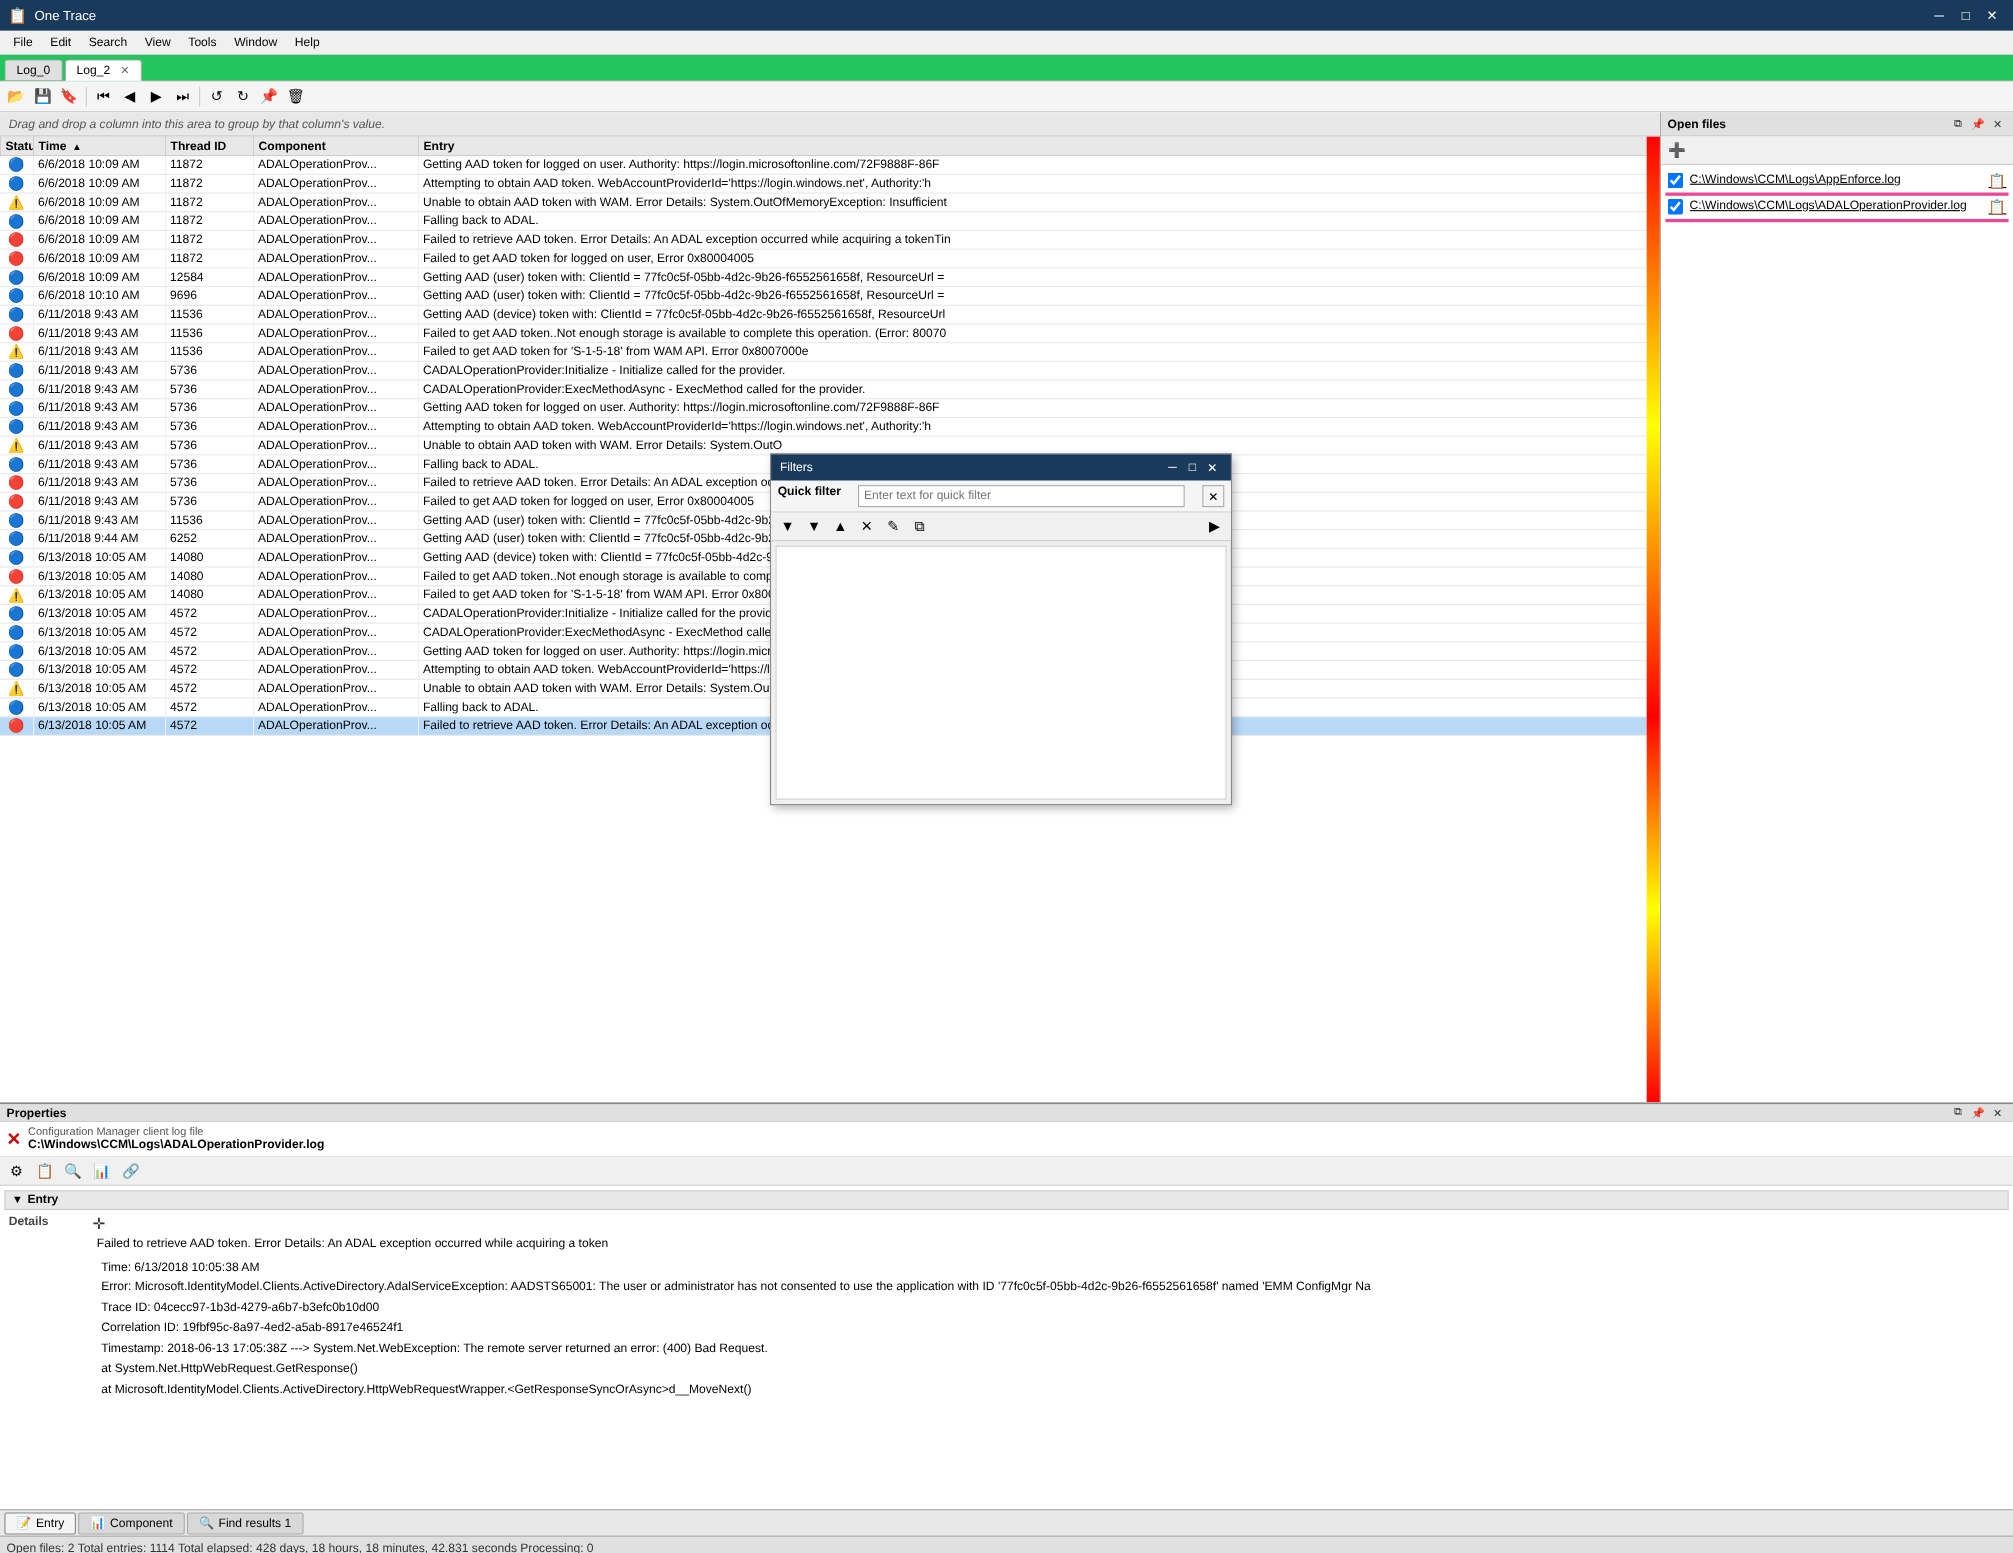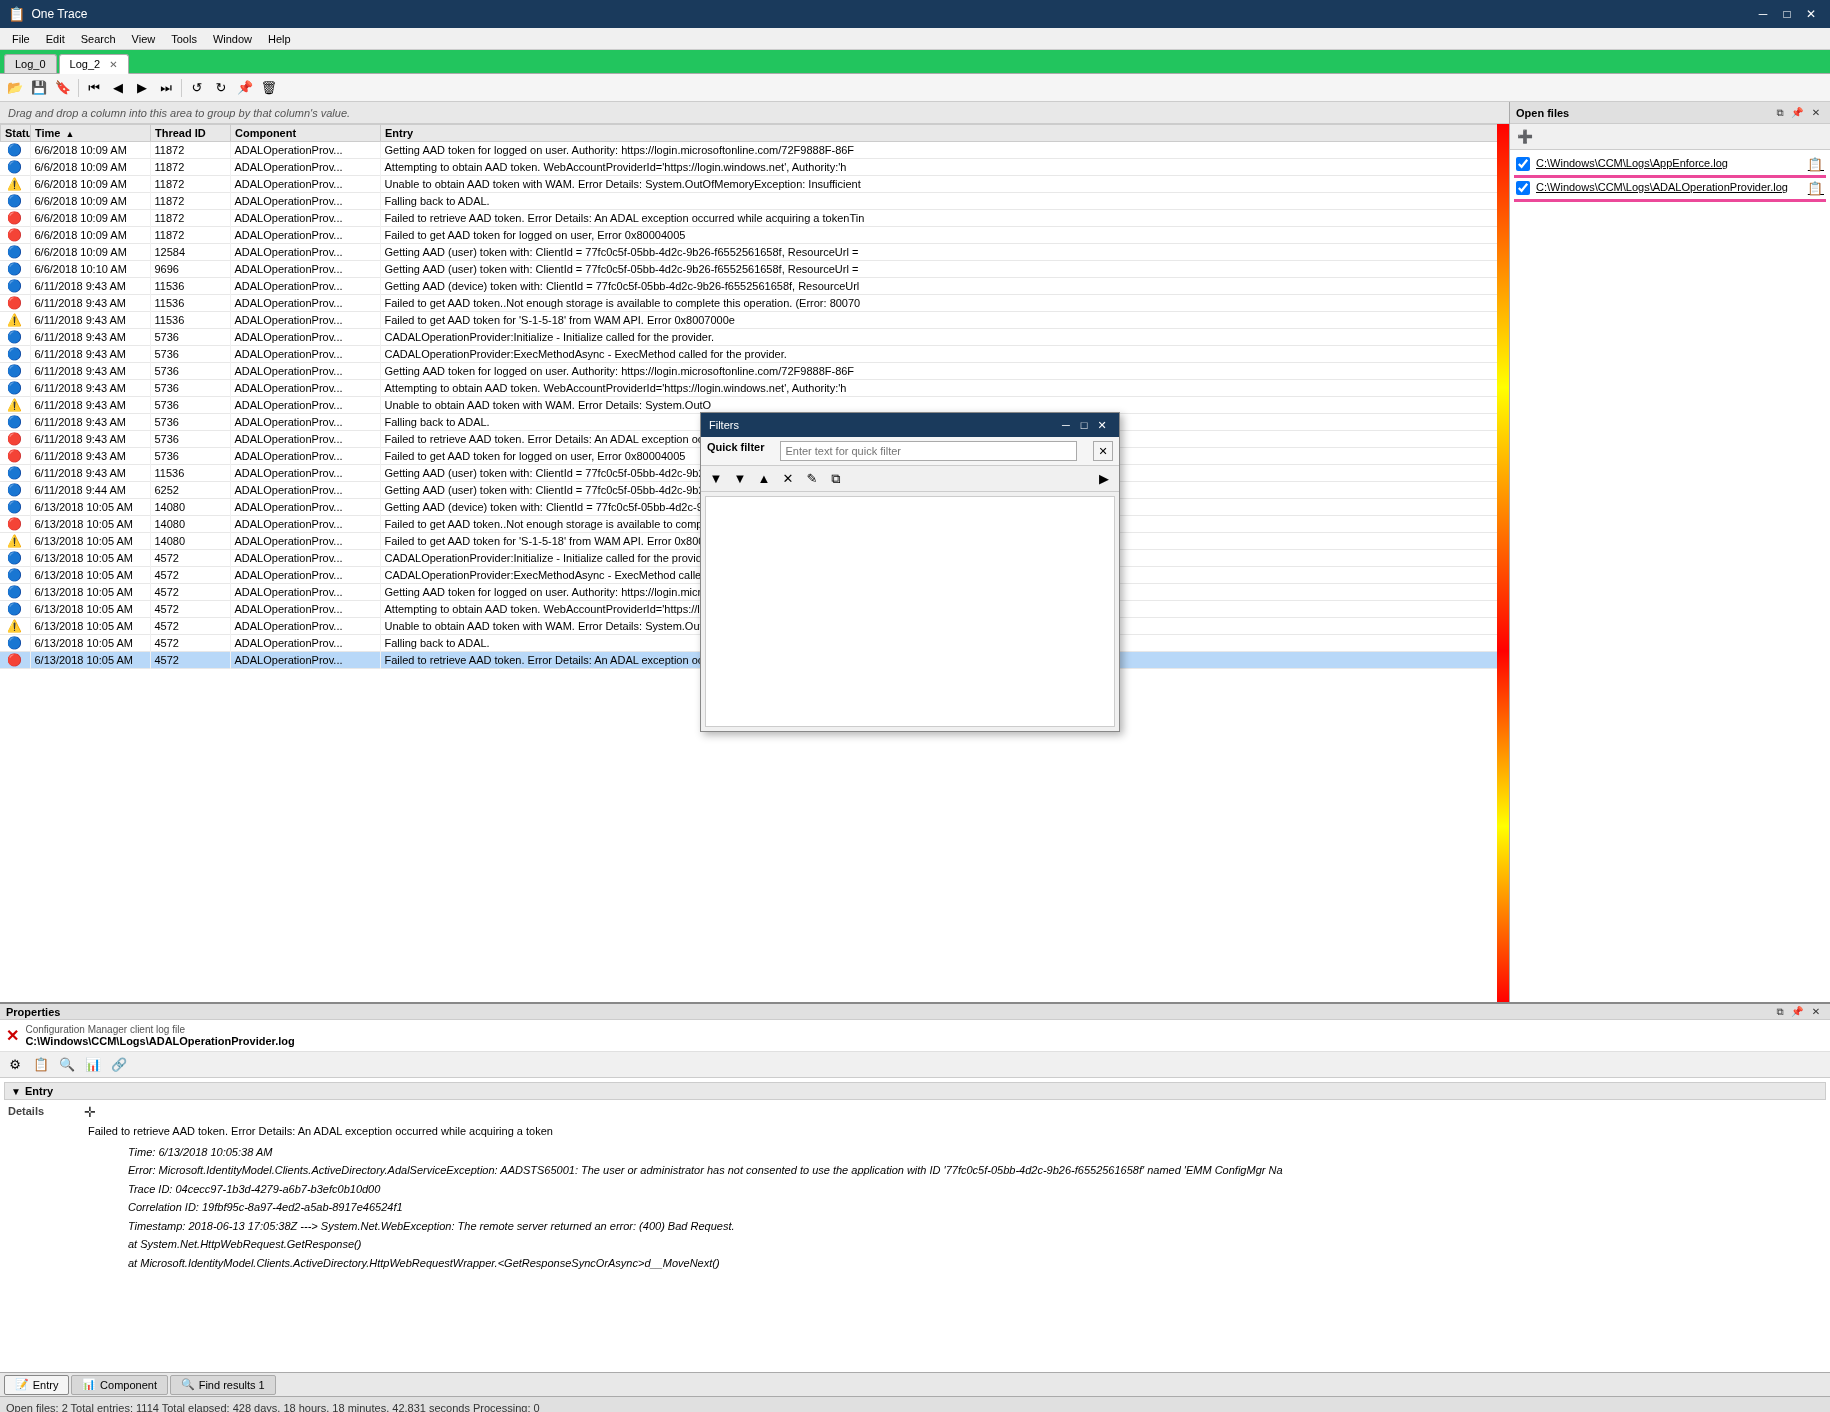--- a/index.html
+++ b/index.html
@@ -240,25 +240,24 @@
       flex-shrink: 0;
       padding: 1px 4px;
     }
     .entry-value {
       flex: 1;
       color: #000;
       padding: 1px 4px;
       line-height: 1.5;
     }
     .entry-value-block {
-      margin-left: 120px;
+      margin-left: 84px;
       color: #000;
       padding: 1px 4px;
       line-height: 1.5;
-      font-style: italic;
     }
 
     
     .bottom-tabs {
       height: 24px;
       background: #e8e8e8;
       display: flex;
       align-items: center;
       padding: 0 4px;
       border-top: 1px solid #aaa;

